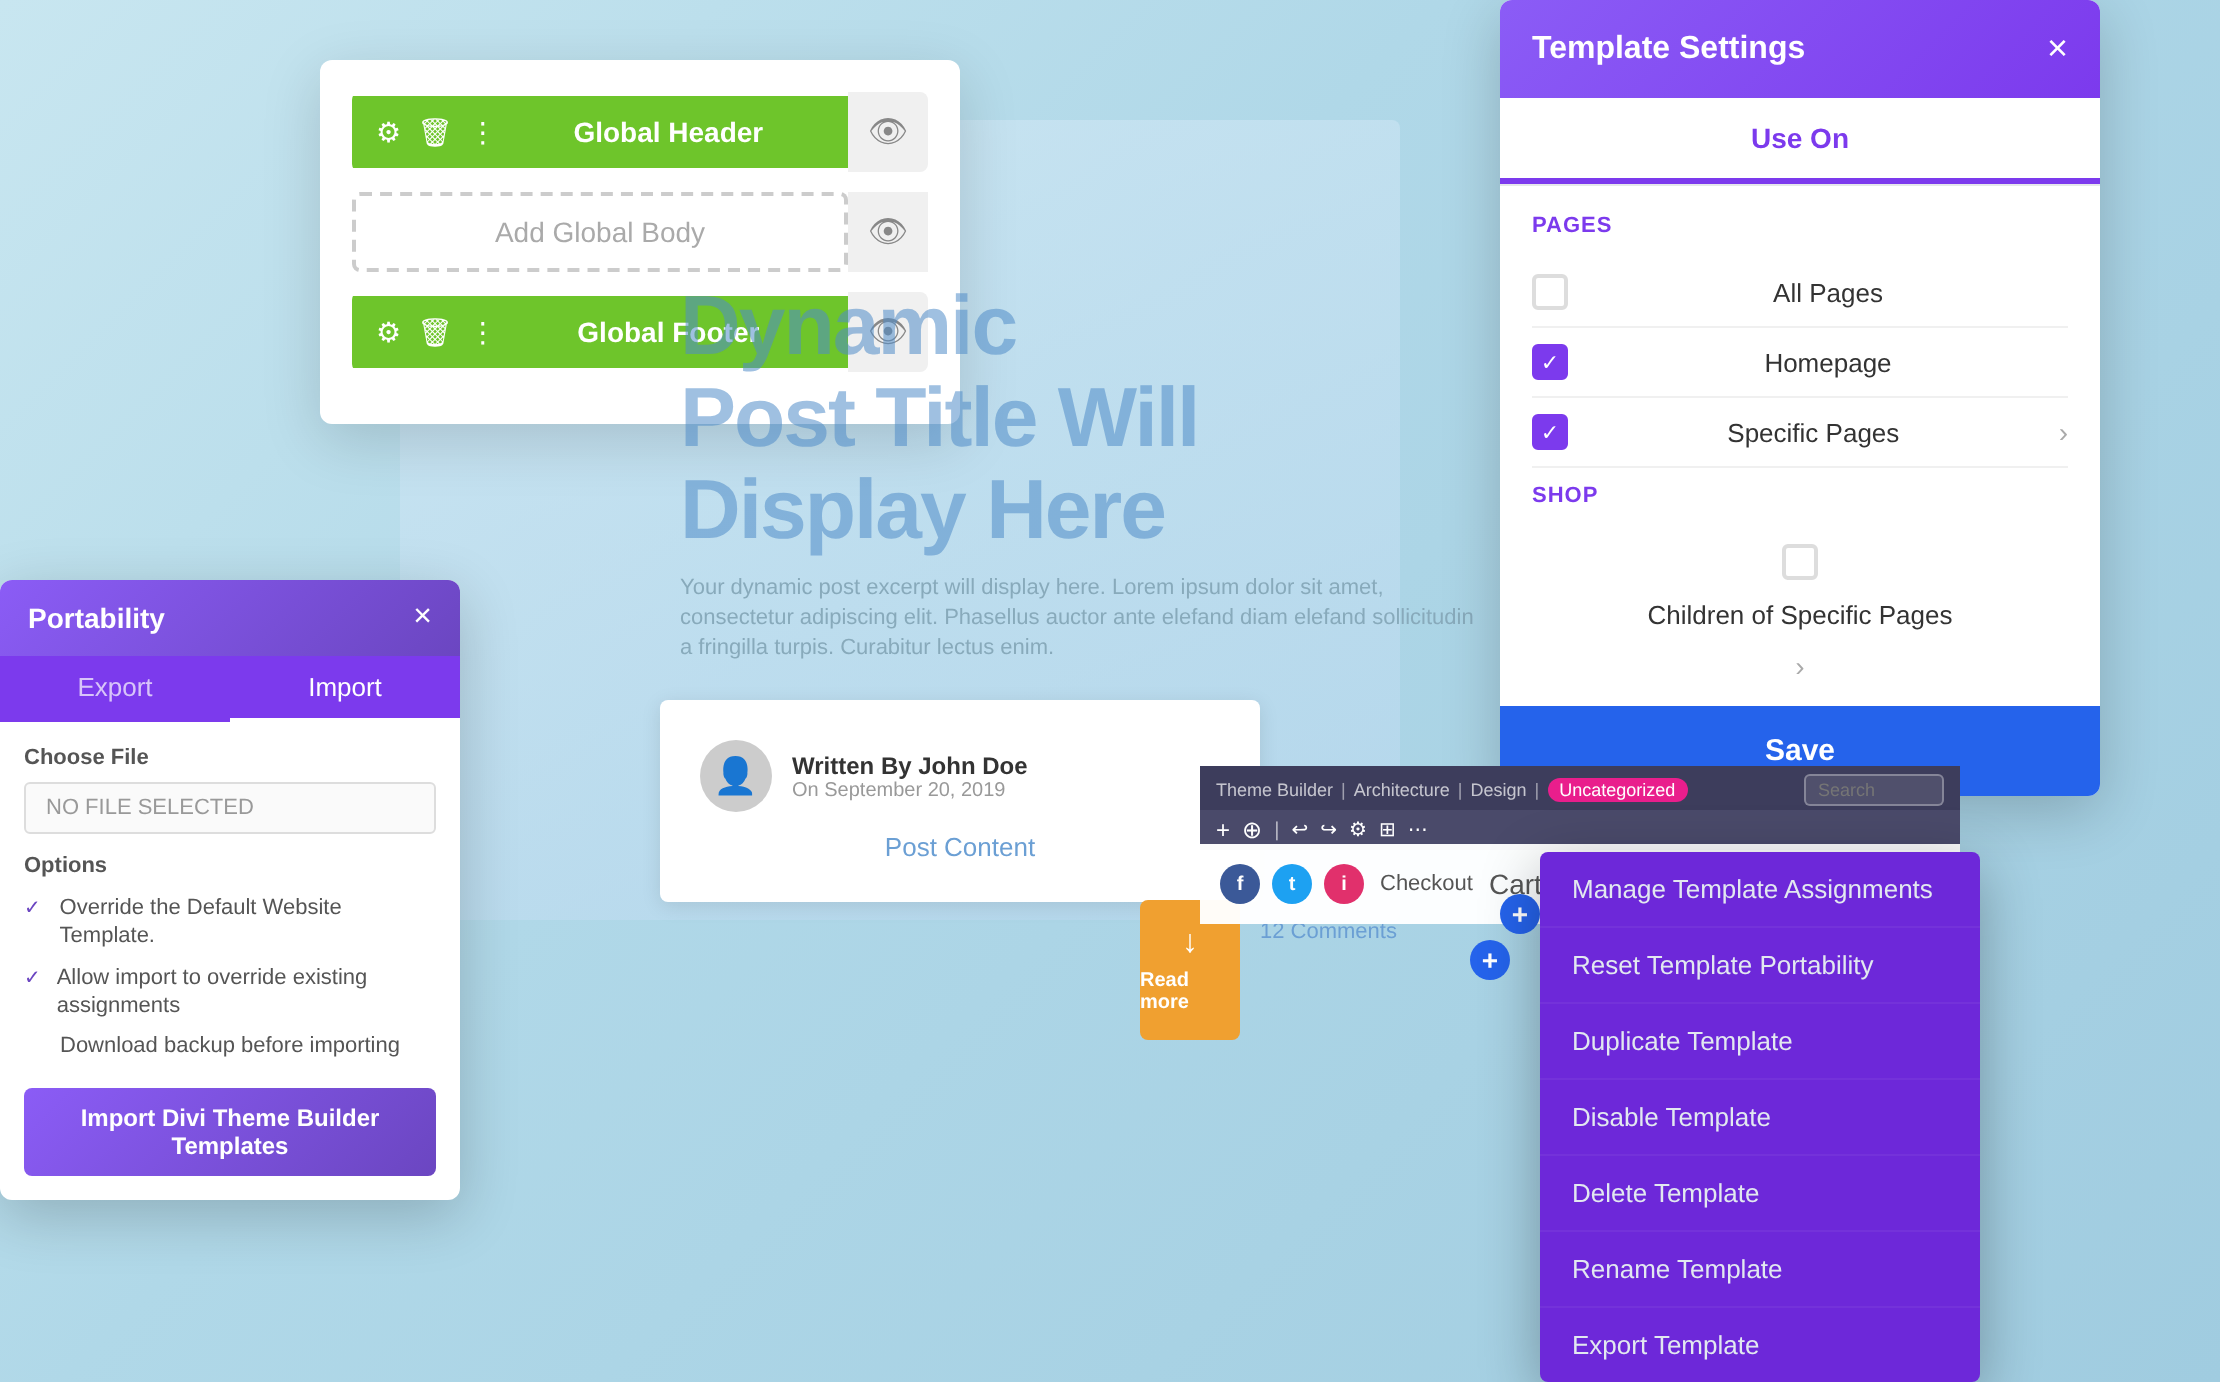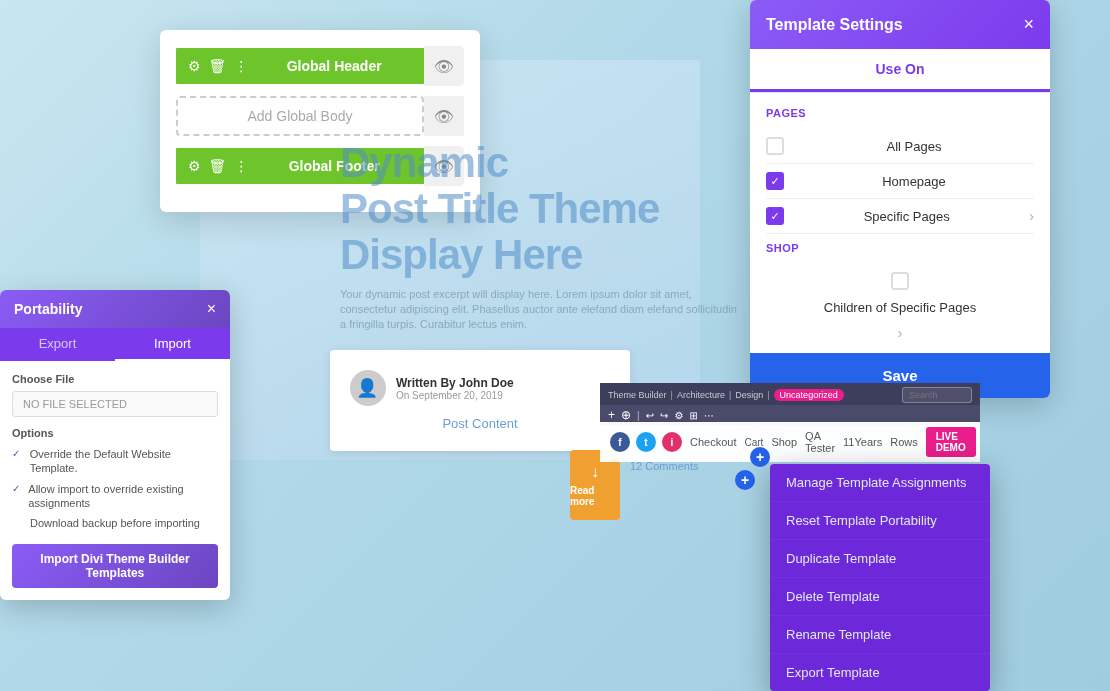--- a/index.html
+++ b/index.html
@@ -546,21 +546,21 @@
       <span class="icon-btn">⋮</span>
       <span class="row-label">Global Footer</span>
     </div>
     <div class="eye-btn">👁</div>
   </div>
 </div>
 
 <div class="dynamic-title-area">
   <div class="dynamic-title-text">
     <span>Dynamic</span><br>
-    <span>Post Title Theme</span><br>
+    <span>Post Title Will</span><br>
     <span>Display Here</span>
   </div>
   <div class="dynamic-subtitle">Your dynamic post excerpt will display here. Lorem ipsum dolor sit amet, consectetur adipiscing elit. Phasellus auctor ante elefand diam elefand sollicitudin a fringilla turpis. Curabitur lectus enim.</div>
 </div>
 
 <div class="post-card">
   <div class="post-author">
     <div class="author-avatar">👤</div>
     <div class="author-info">
       <div class="name">Written By John Doe</div>
@@ -668,31 +668,32 @@
   <span style="font-size:10px; color:white; cursor:pointer;">⋯</span>
 </div>
 
 <div style="position:absolute; top:422px; left:600px; right:130px; background:rgba(255,255,255,0.97); padding:5px 10px; display:flex; align-items:center; gap:8px;">
   <div class="social-icons">
     <div class="social-icon si-fb">f</div>
     <div class="social-icon si-tw">t</div>
     <div class="social-icon si-ig">i</div>
   </div>
   <span style="font-size:11px; color:#555; cursor:pointer;">Checkout</span>
-  <span style="font-size:10px; color:#555; cursor:pointer;">Cart</span>
+  <span style="font-size:14px; color:#555; cursor:pointer;">Cart</span>
   <span style="font-size:11px; color:#555; cursor:pointer;">Shop</span>
   <span style="font-size:11px; color:#555; cursor:pointer;">QA Tester</span>
   <span style="font-size:11px; color:#555; cursor:pointer;">11Years</span>
   <span style="font-size:11px; color:#555; cursor:pointer;">Rows</span>
   <div style="margin-left:auto; background:#e91e8c; color:white; padding:4px 10px; border-radius:3px; font-size:10px; font-weight:700; cursor:pointer;">LIVE DEMO</div>
 </div>
 
 <div class="blue-circle" style="top:447px; left:750px;">+</div>
 <div class="blue-circle" style="top:470px; left:735px;">+</div>
 
 <div class="context-menu">
   <div class="context-menu-item">Manage Template Assignments</div>
   <div class="context-menu-item">Reset Template Portability</div>
   <div class="context-menu-item">Duplicate Template</div>
+  <div class="context-menu-item">Disable Template</div>
   <div class="context-menu-item">Delete Template</div>
   <div class="context-menu-item">Rename Template</div>
   <div class="context-menu-item">Export Template</div>
 </div>
 
 </body></html>

